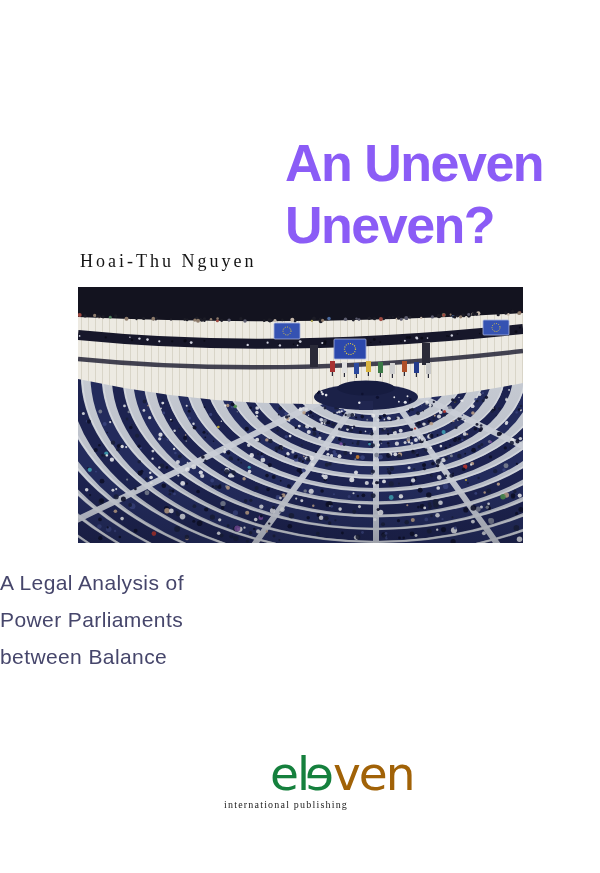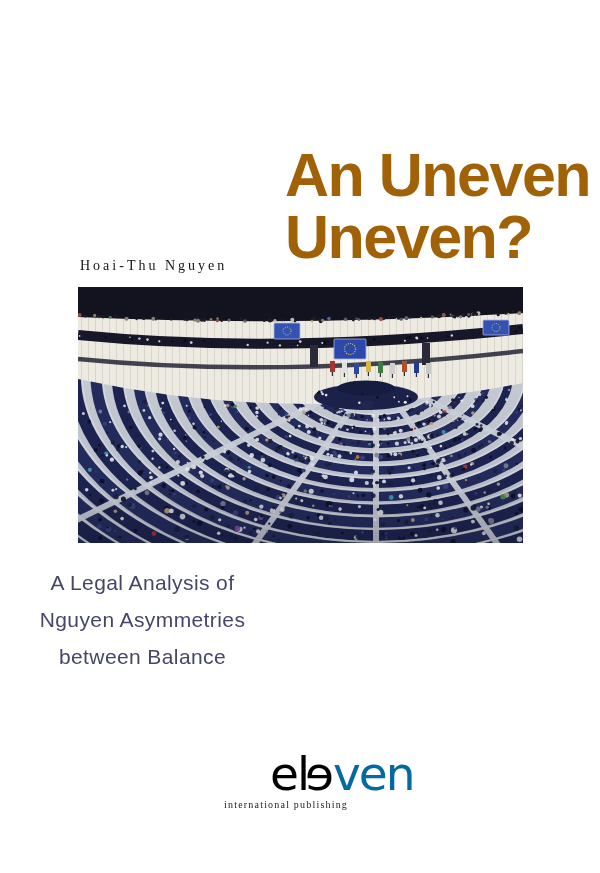--- a/index.html
+++ b/index.html
@@ -1,30 +1,30 @@
 <!DOCTYPE html>
 <html><head>
 <meta charset="utf-8">
 <style>
   html,body{margin:0;padding:0;background:#ffffff;}
   .cover{position:relative;width:600px;height:873px;background:#ffffff;overflow:hidden;
          font-family:"Liberation Sans",sans-serif;}
-  .title{position:absolute;left:285px;top:144px;font-size:61px;font-weight:bold;
-         line-height:62px;letter-spacing:-1.5px;color:#a16207;white-space:nowrap;}
-  .author{position:absolute;left:80px;top:258px;font-family:"Liberation Serif",serif;
-          font-size:14px;letter-spacing:3px;color:#141414;white-space:nowrap;}
+  .title{position:absolute;left:285px;top:132px;font-size:52px;font-weight:bold;
+         line-height:62px;letter-spacing:-1.5px;color:#8b5cf6;white-space:nowrap;}
+  .author{position:absolute;left:80px;top:251px;font-family:"Liberation Serif",serif;
+          font-size:18px;letter-spacing:3px;color:#141414;white-space:nowrap;}
   .photo{position:absolute;left:78px;top:287px;width:445px;height:256px;}
   .photo svg{display:block;width:445px;height:256px;}
-  .subtitle{position:absolute;left:0;top:564px;width:285px;text-align:center;
+  .subtitle{position:absolute;left:0;top:564px;width:285px;text-align:left;
             font-size:21px;line-height:37px;font-weight:300;letter-spacing:0.4px;color:#46466b;}
   .publisher{position:absolute;left:0;top:0;width:600px;height:873px;pointer-events:none;}
   .logo{position:absolute;left:270px;top:750px;font-family:"DejaVu Sans",sans-serif;
         font-size:47px;line-height:47px;letter-spacing:-2px;white-space:nowrap;}
-  .logo .blue{color:#000000;}
-  .logo .gray{color:#0369a1;text-align:right;}
+  .logo .blue{color:#15803d;}
+  .logo .gray{color:#a16207;text-align:right;}
   .logo .flip{display:inline-block;transform:scaleX(-1);margin:0 -1px;}
   .tagline{position:absolute;left:224px;top:799px;font-family:"Liberation Serif",serif;
            font-size:10px;letter-spacing:1.2px;color:#1b1b1b;white-space:nowrap;}
 </style>
 </head>
 <body>
 
 <div class="cover">
 
   <div class="title">
@@ -955,21 +955,21 @@
         <circle cx="284.30561973899603" cy="106.9533828664571" r="1.2422204362228513" fill="#0e1130"></circle>
         <circle cx="331.42338497936726" cy="114.85701182670891" r="0.9049427650868893" fill="#0e1130"></circle>
         <circle cx="332.09611205756664" cy="112.47236883733422" r="1.5475225595757367" fill="#0e1130"></circle>
         <circle cx="327.289767421782" cy="115.29884874820709" r="1.548496532253921" fill="#e4e5ea"></circle>
         <rect x="0" y="190" width="445" height="66" fill="url(#vigG)"></rect>
       </svg>
   </div>
 
   <div class="subtitle">
     <div>A Legal Analysis of</div>
-    <div>Nguyen Asymmetries</div>
+    <div>Power Parliaments</div>
     <div>between Balance</div>
   </div>
 
   <div class="publisher">
     <div class="logo">
       <span class="blue">el</span><span class="blue flip">e</span><span class="gray">ven</span>
     </div>
     <div class="tagline">international publishing</div>
   </div>
 

